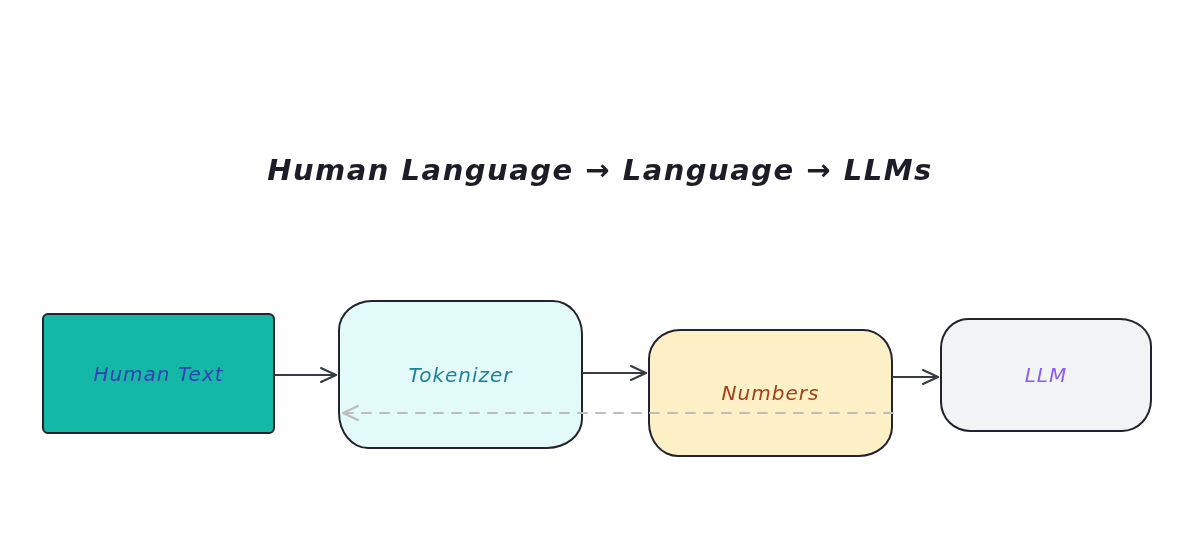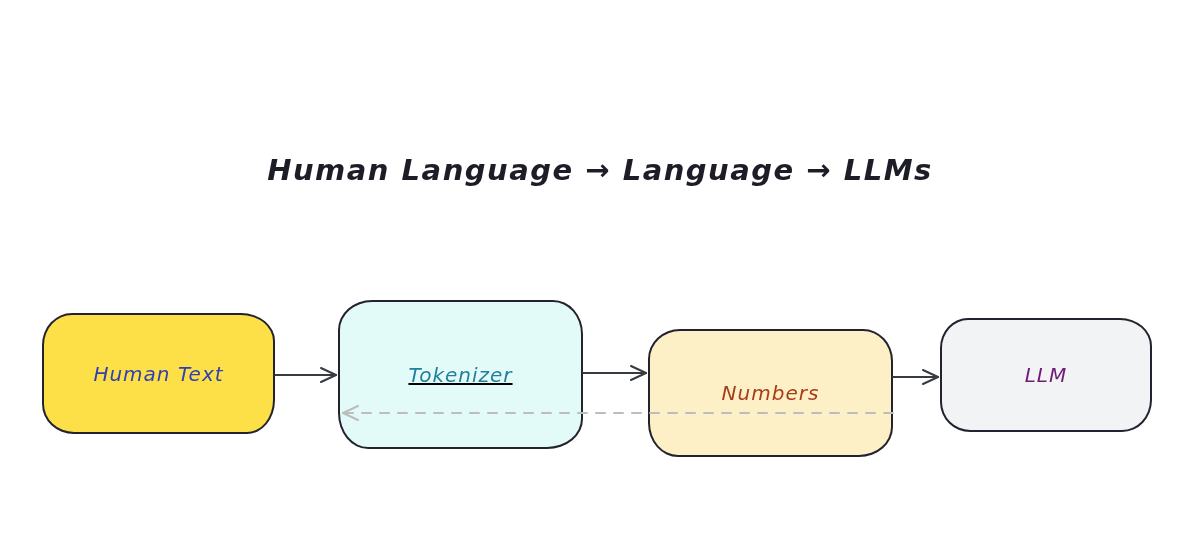--- a/index.html
+++ b/index.html
@@ -75,34 +75,34 @@
     stroke-dasharray: 9 9;
   }
 </style>
 </head>
 <body>
 
 <div class="canvas" style="background: rgb(255, 255, 255);">
 
   <div class="title" style="color: rgb(29, 29, 40);">Human Language → Language → LLMs</div>
 
-  <div class="node node-human-text" style="background: #fde047; border-color: rgb(35, 35, 47);">
+  <div class="node node-human-text" style="background: #14b8a6; border-color: rgb(35, 35, 47); border-radius: 6px;">
     <span class="node-label" style="color: rgb(50, 65, 178);">Human Text</span>
   </div>
 
-  <div class="node node-tokenizer" style="background: rgb(226, 251, 248); border-color: rgb(35, 35, 47); text-decoration: underline;">
+  <div class="node node-tokenizer" style="background: rgb(226, 251, 248); border-color: rgb(35, 35, 47);">
     <span class="node-label" style="color: rgb(31, 127, 156);">Tokenizer</span>
   </div>
 
   <div class="node node-numbers" style="background: rgb(253, 240, 198); border-color: rgb(35, 35, 47);">
     <span class="node-label" style="color: rgb(168, 60, 24);">Numbers</span>
   </div>
 
   <div class="node node-llm" style="background: rgb(241, 243, 245); border-color: rgb(35, 35, 47);">
-    <span class="node-label" style="color: #701a75; text-align: center;">LLM</span>
+    <span class="node-label" style="color: #8b5cf6; text-align: center;">LLM</span>
   </div>
 
   <svg class="arrows" viewBox="0 0 1200 535" xmlns="http://www.w3.org/2000/svg">
 
     <g style="stroke: rgb(54, 60, 66);">
       <line class="shaft" x1="275" y1="375" x2="336" y2="375"></line>
       <polyline points="321,368 336,375 321,382"></polyline>
     </g>
 
     <g style="stroke: rgb(54, 60, 66);">

